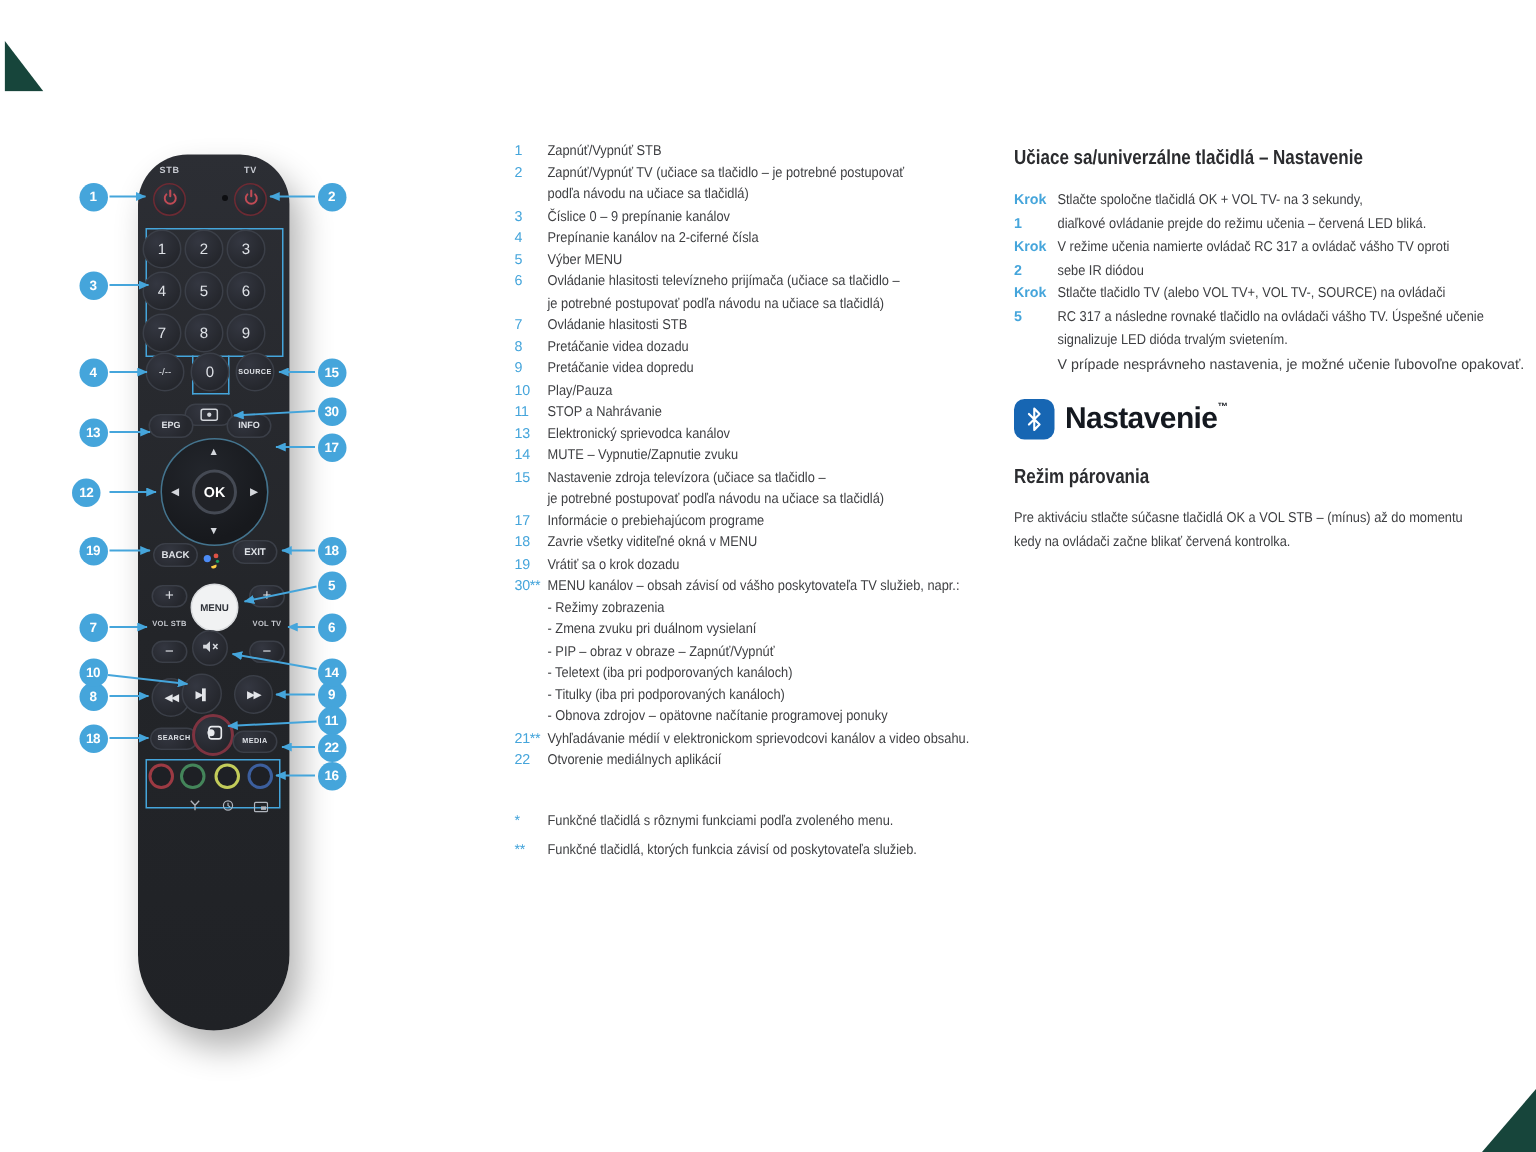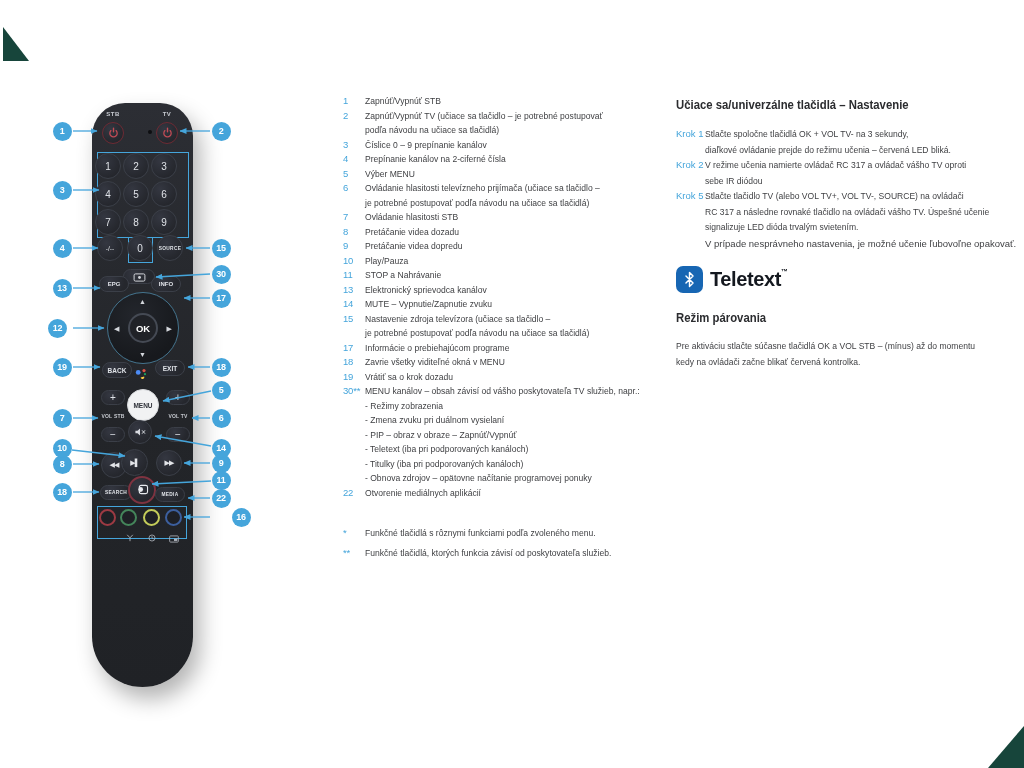--- a/index.html
+++ b/index.html
@@ -55,21 +55,21 @@
   .lg-num{flex:none;width:22px;color:var(--accent);font-size:9.5px;line-height:14.5px;letter-spacing:-.2px;}
   .lg-txt{flex:none;width:352px;font-size:9.5px;line-height:14.5px;white-space:pre-line;color:var(--body);}
   .cond{transform:scaleX(0.9);transform-origin:0 0;}
   .footnotes{margin-top:26px;}
   .fn-row{display:flex;align-items:flex-start;margin-bottom:5px;}
   
   .rightcol{position:absolute;left:676px;top:97px;width:380px;}
   .rc-title{font-size:13.5px;font-weight:bold;color:var(--head);margin:0 0 14px 0;white-space:nowrap;
             transform:scaleX(0.84);transform-origin:0 0;}
   .step{display:flex;align-items:flex-start;}
-  .step-label{flex:none;width:29px;color:var(--accent);font-size:9.5px;line-height:15.5px;}
+  .step-label{flex:none;width:29px;color:var(--accent);font-size:9.5px;line-height:15.5px;font-weight:bold;}
   .step-text{flex:none;width:352px;font-size:9.5px;line-height:15.5px;white-space:pre-line;color:var(--body);}
   .note{margin-left:29px;margin-top:1px;width:352px;font-size:9.5px;line-height:15.5px;color:var(--body);}
   .bt-row{display:flex;align-items:center;margin-top:15px;}
   .bt-logo{width:27px;height:27px;border-radius:7px;background:#1766B3;display:flex;align-items:center;justify-content:center;}
   .bt-word{margin-left:7px;font-size:20px;font-weight:bold;color:#14181F;letter-spacing:-.4px;}
   .bt-tm{font-size:7px;vertical-align:top;color:#14181F;}
   .pair-title{font-size:13.5px;font-weight:bold;color:var(--head);margin:17px 0 0 0;white-space:nowrap;
               transform:scaleX(0.84);transform-origin:0 0;}
   .pair-text{margin-top:13px;width:352px;font-size:9.5px;line-height:15.5px;white-space:pre-line;color:var(--body);}
 </style>
@@ -247,21 +247,21 @@
       <div class="badge" style="left: 211.5px; top: 408.5px;">6</div>
       <div class="badge" style="left: 52.5px; top: 408.5px;">7</div>
       <div class="badge" style="left: 52.5px; top: 454.5px;">8</div>
       <div class="badge" style="left: 211.5px; top: 453.5px;">9</div>
       <div class="badge" style="left: 52.5px; top: 438.5px;">10</div>
       <div class="badge" style="left: 211.5px; top: 470.5px;">11</div>
       <div class="badge" style="left: 48px; top: 318.5px;">12</div>
       <div class="badge" style="left: 52.5px; top: 278.5px;">13</div>
       <div class="badge" style="left: 211.5px; top: 438.5px;">14</div>
       <div class="badge" style="left: 211.5px; top: 238.5px;">15</div>
-      <div class="badge" style="left: 211.5px; top: 507.5px; margin-left: 20px;">16</div>
+      <div class="badge" style="left: 211.5px; top: 507.5px;">16</div>
       <div class="badge" style="left: 211.5px; top: 288.5px;">17</div>
       <div class="badge" style="left: 211.5px; top: 357.5px;">18</div>
       <div class="badge" style="left: 52.5px; top: 357.5px;">19</div>
       <div class="badge" style="left: 211.5px; top: 264.5px;">30</div>
       <div class="badge" style="left: 52.5px; top: 482.5px;">18</div>
       <div class="badge" style="left: 211.5px; top: 488.5px;">22</div>
     </div>
 
   <div class="legend">
     <div id="legend-items">
@@ -340,20 +340,24 @@
           <span class="lg-num">30**</span>
           <span class="lg-txt cond">MENU kanálov – obsah závisí od vášho poskytovateľa TV služieb, napr.:
 - Režimy zobrazenia
 - Zmena zvuku pri duálnom vysielaní
 - PIP – obraz v obraze – Zapnúť/Vypnúť
 - Teletext (iba pri podporovaných kanáloch)
 - Titulky (iba pri podporovaných kanáloch)
 - Obnova zdrojov – opätovne načítanie programovej ponuky</span>
         </div>
         <div class="lg-row">
+          <span class="lg-num">21**</span>
+          <span class="lg-txt cond">Vyhľadávanie médií v elektronickom sprievodcovi kanálov a video obsahu.</span>
+        </div>
+        <div class="lg-row">
           <span class="lg-num">22</span>
           <span class="lg-txt cond">Otvorenie mediálnych aplikácií</span>
         </div>
       </div>
     <div class="footnotes" id="legend-footnotes">
         <div class="fn-row">
           <span class="lg-num">*</span>
           <span class="lg-txt cond">Funkčné tlačidlá s rôznymi funkciami podľa zvoleného menu.</span>
         </div>
         <div class="fn-row">
@@ -384,21 +388,21 @@
         </div>
       </div>
     <div class="note">V prípade nesprávneho nastavenia, je možné učenie ľubovoľne opakovať.</div>
 
     <div class="bt-row">
       <div class="bt-logo">
         <svg width="17" height="17" viewBox="0 0 24 24">
             <path d="M7 7 L17 17 L12 22 V2 L17 7 L7 17" stroke="#ffffff" stroke-width="2" fill="none" stroke-linejoin="round" stroke-linecap="round"></path>
           </svg>
       </div>
-      <div class="bt-word"><span>Teletext</span><span class="bt-tm">™</span></div>
+      <div class="bt-word"><span>Nastavenie</span><span class="bt-tm">™</span></div>
     </div>
 
     <h2 class="pair-title">Režim párovania</h2>
     <div class="pair-text cond">Pre aktiváciu stlačte súčasne tlačidlá OK a VOL STB – (mínus) až do momentu
 kedy na ovládači začne blikať červená kontrolka.</div>
   </div>
 
 </div>
 
 </body></html>

